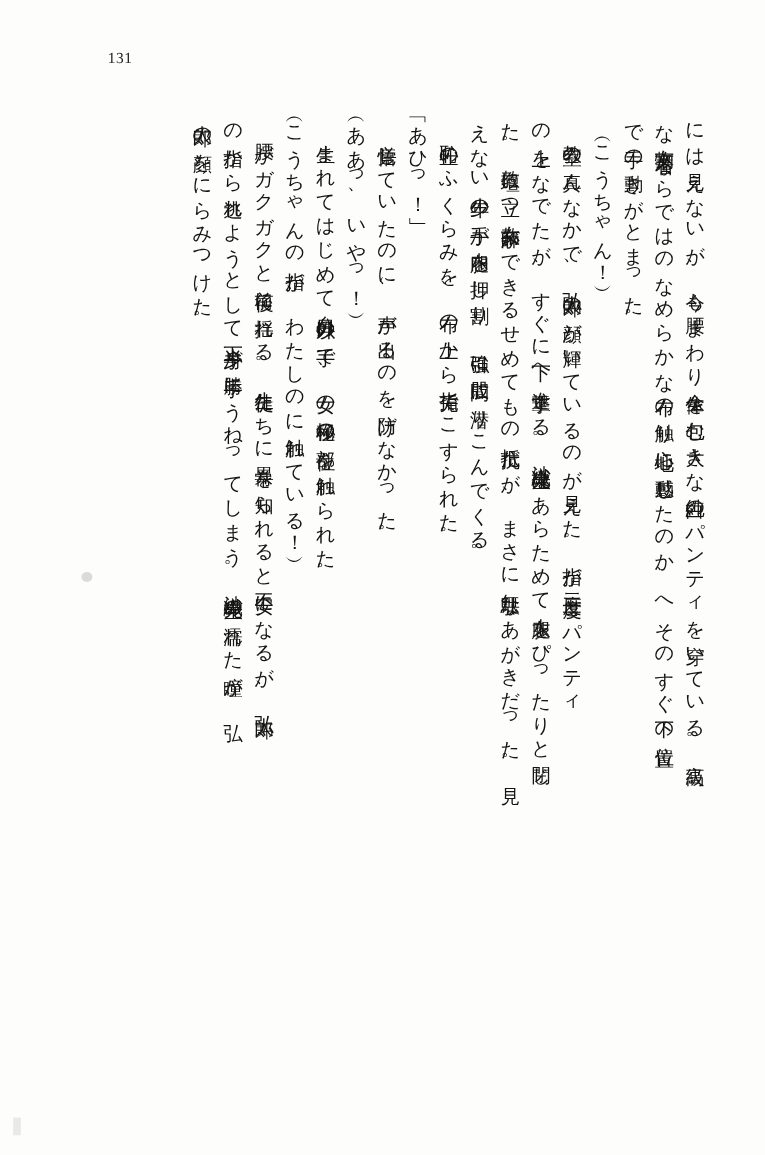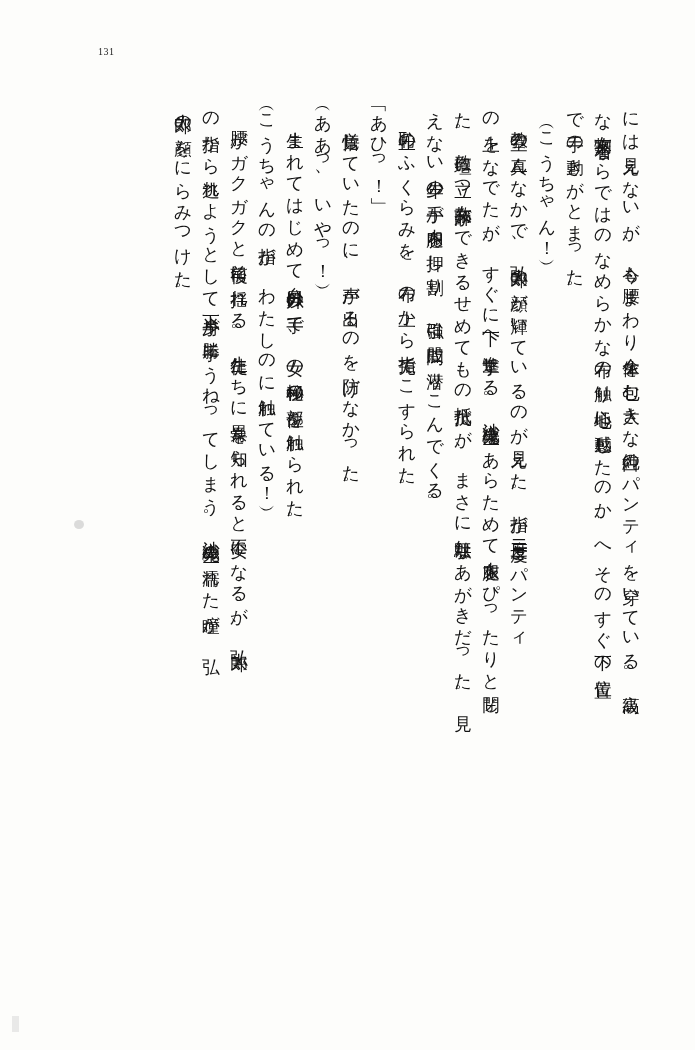--- a/index.html
+++ b/index.html
@@ -17,21 +17,21 @@
   }
   .page {
     position: absolute;
     inset: 0;
     background: #fdfdfb;
   }
   .page-number {
     position: absolute;
     top: 46px;
     left: 98px;
-    font-size: 10px;
+    font-size: 14px;
     letter-spacing: 0.5px;
     color: #222;
     font-family: "Liberation Serif", "DejaVu Serif", serif;
     text-align: right;
   }
   .text-block {
     position: absolute;
     top: 100px;
     right: 56px;
     height: 880px;

